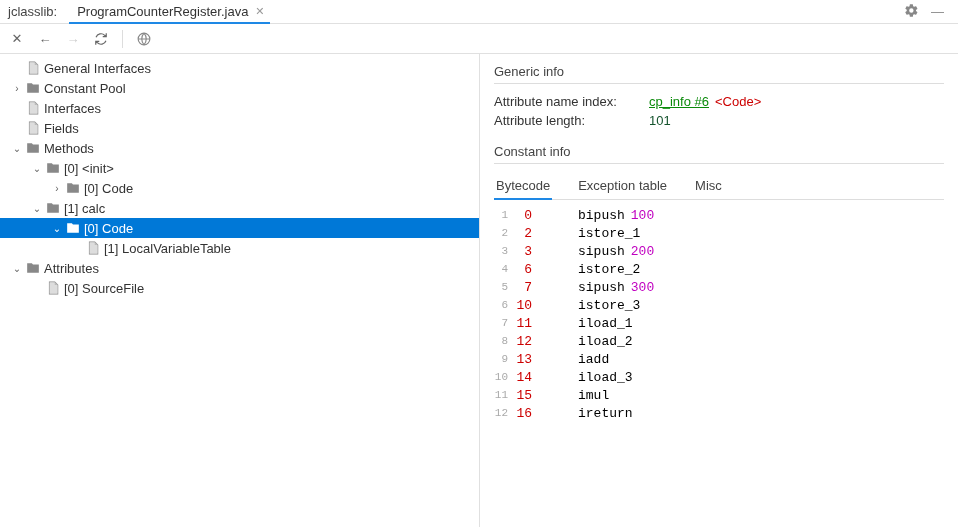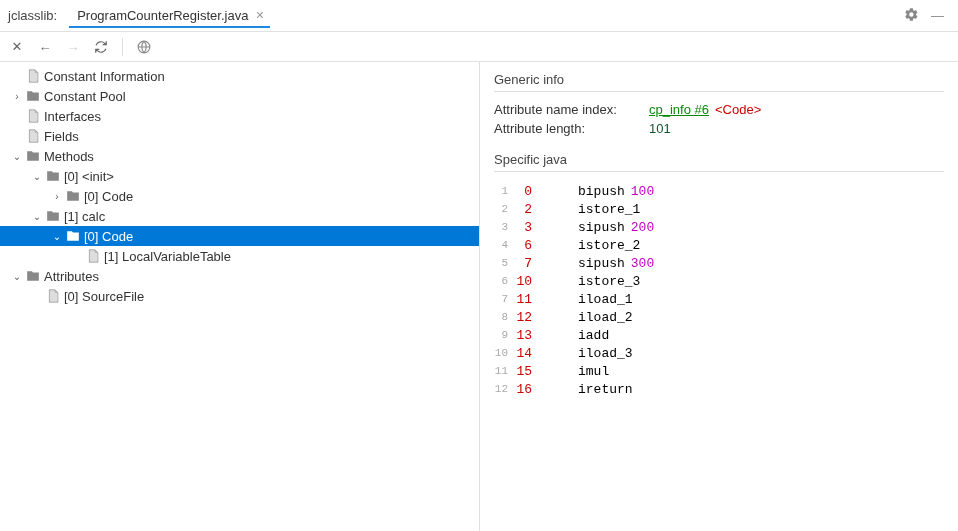--- a/index.html
+++ b/index.html
@@ -1,18 +1,18 @@
 <!DOCTYPE html>
 <html><head>
 <meta charset="utf-8">
 <style>
   * { box-sizing: border-box; margin: 0; padding: 0; }
   body { font-family: "Segoe UI", Tahoma, sans-serif; font-size: 13px; color: #333; background: #fff; width: 958px; height: 531px; overflow: hidden; }
   
-  .titlebar { height: 32px; display: flex; align-items: center; padding: 0 8px; border-bottom: 1px solid #e0e0e0; }
+  .titlebar { height: 24px; display: flex; align-items: center; padding: 0 8px; border-bottom: 1px solid #e0e0e0; }
   .titlebar .app-name { color: #444; padding-right: 12px; }
   .titlebar .tab { position: relative; padding: 4px 22px 4px 8px; color: #333; }
   .titlebar .tab-underline { position: absolute; left:0; right:0; bottom:-1px; height:2px; background:#1e88e5; }
   .titlebar .tab-close { position:absolute; right:6px; top:5px; color:#999; font-size:11px; }
   .titlebar .spacer { flex:1; }
   .titlebar .gear, .titlebar .min { color:#888; padding:0 6px; cursor:pointer; }
   
   .toolbar { height: 30px; display:flex; align-items:center; padding:0 8px; border-bottom:1px solid #e0e0e0; gap:10px; }
   .toolbar .tbtn { width:18px; height:18px; display:flex; align-items:center; justify-content:center; color:#666; cursor:pointer; }
   .toolbar .tbtn.disabled { color:#ccc; }
@@ -93,21 +93,21 @@
       <div class="tree-row">
         <span class="indent" style="width: 10px;"></span>
         <span class="chev"></span>
         <span class="icn">
           <svg viewBox="0 0 24 24">
             <path d="M6 2h9l5 5v15H6V2zm8 1v5h5" fill="none" stroke="#888" stroke-width="2"></path>
             <path d="M6 2h9l5 5v15H6z" fill="#ddd"></path>
             <path d="M15 2v5h5z" fill="#bbb"></path>
           </svg>
         </span>
-        <span class="lbl">Constant Information</span>
+        <span class="lbl">General Interfaces</span>
       </div>
       <div class="tree-row">
         <span class="indent" style="width: 10px;"></span>
         <span class="chev">›</span>
         <span class="icn">
           <svg viewBox="0 0 24 24">
             <path d="M10 4H2v16h20V6H12l-2-2z"></path>
           </svg>
         </span>
         <span class="lbl">Constant Pool</span>
@@ -227,22 +227,27 @@
     <div class="kv">
       <span class="k">Attribute name index:</span>
       <span class="v-link">cp_info #6</span>
       <span class="v-tag">&lt;Code&gt;</span>
     </div>
     <div class="kv">
       <span class="k">Attribute length:</span>
       <span class="v-num">101</span>
     </div>
     <div style="height:12px"></div>
-    <div class="section-title">Specific java</div>
+    <div class="section-title">Constant info</div>
     <div class="section-line"></div>
+    <div class="tabs" id="tabs">
+        <div class="tab-item active">Bytecode</div>
+        <div class="tab-item">Exception table</div>
+        <div class="tab-item">Misc</div>
+      </div>
     <div class="bytecode" id="bytecode">
         <div class="bc-row">
           <span class="bc-ln">1</span>
           <span class="bc-pc">0</span>
           <span class="bc-op"> bipush</span>
           <span class="bc-arg">100</span>
         </div>
         <div class="bc-row">
           <span class="bc-ln">2</span>
           <span class="bc-pc">2</span>

